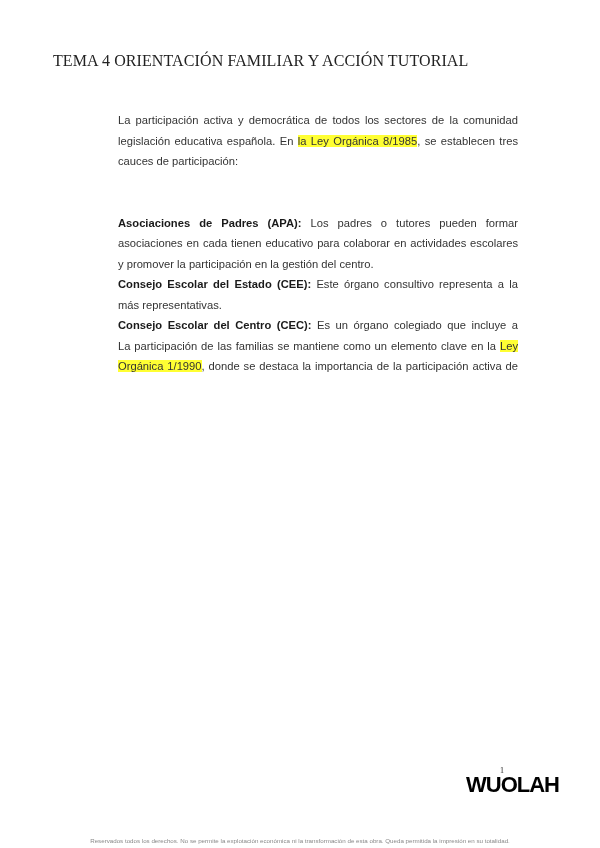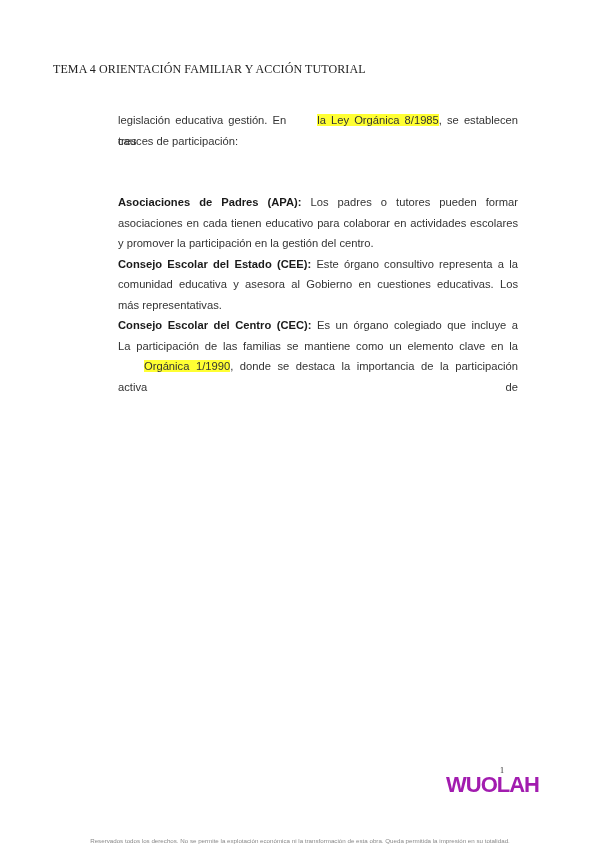--- a/index.html
+++ b/index.html
@@ -1,62 +1,62 @@
 <!DOCTYPE html>
 <html><head>
 <meta charset="utf-8">
 <style>
   html, body { margin: 0; padding: 0; }
   body { width: 600px; height: 848px; background: #ffffff; position: relative; overflow: hidden; }
   .title {
-    position: absolute; left: 53px; top: 62px;
-    font-family: "Liberation Serif", serif; font-size: 12px; color: #222;
+    position: absolute; left: 53px; top: 52px;
+    font-family: "Liberation Serif", serif; font-size: 16px; color: #222;
     letter-spacing: 0.1px; white-space: nowrap;
   }
   .body {
     position: absolute; left: 118px; top: 110px; width: 400px;
     font-family: "Liberation Sans", sans-serif; font-size: 11.2px; color: #333;
     line-height: 20.5px;
   }
   .line { white-space: nowrap; height: 20.5px; }
   .line.justify { text-align: justify; text-align-last: justify; white-space: normal; }
   .gap { height: 20.5px; }
   b { color: #1a1a1a; }
-  .hl { background: #ffff33; margin-left: 26px; }
+  .hl { background: #ffff33; }
   .page-num {
     position: absolute; left: 500px; top: 766px;
     font-family: "Liberation Serif", serif; font-size: 8px; color: #222;
   }
   .logo {
-    position: absolute; left: 446px; top: 772px;
+    position: absolute; left: 466px; top: 772px;
     font-family: "Liberation Sans", sans-serif; font-weight: bold; font-size: 22px;
-    color: #a21caf; letter-spacing: -1px;
+    color: #000000; letter-spacing: -1px;
   }
   .footer {
     position: absolute; left: 0; top: 837px; width: 600px; text-align: center;
     font-family: "Liberation Sans", sans-serif; font-size: 6.2px; color: #888;
   }
 </style>
 </head>
 <body>
 
 <div class="title">TEMA 4 ORIENTACIÓN FAMILIAR Y ACCIÓN TUTORIAL</div>
 
 <div class="body">
-  <div class="line justify"><span>legislación educativa gestión. En </span><span class="hl">la Ley Orgánica 8/1985</span><span>, se establecen tres</span></div>
+  <div class="line justify">La participación activa y democrática de todos los sectores de la comunidad</div>
+  <div class="line justify"><span>legislación educativa española. En </span><span class="hl">la Ley Orgánica 8/1985</span><span>, se establecen tres</span></div>
   <div class="line">cauces de participación:</div>
   <div class="gap"></div>
   <div class="gap"></div>
 
   <div class="line justify"><b>Asociaciones de Padres (APA):</b><span> Los padres o tutores pueden formar</span></div>
   <div class="line justify">asociaciones en cada tienen educativo para colaborar en actividades escolares</div>
   <div class="line">y promover la participación en la gestión del centro.</div>
 
   <div class="line justify"><b>Consejo Escolar del Estado (CEE):</b><span> Este órgano consultivo representa a la</span></div>
-  <div class="line justify">comunidad educativa y asesora al Gobierno en cuestiones educativas. Los</div>
   <div class="line">más representativas.</div>
 
   <div class="line justify"><b>Consejo Escolar del Centro (CEC):</b><span> Es un órgano colegiado que incluye a</span></div>
 
   <div class="line justify"><span>La participación de las familias se mantiene como un elemento clave en la </span><span class="hl">Ley</span></div>
   <div class="line justify"><span class="hl">Orgánica 1/1990</span><span>, donde se destaca la importancia de la participación activa de</span></div>
 </div>
 
 <div class="logo">WUOLAH</div>
 <div class="page-num">1</div>

